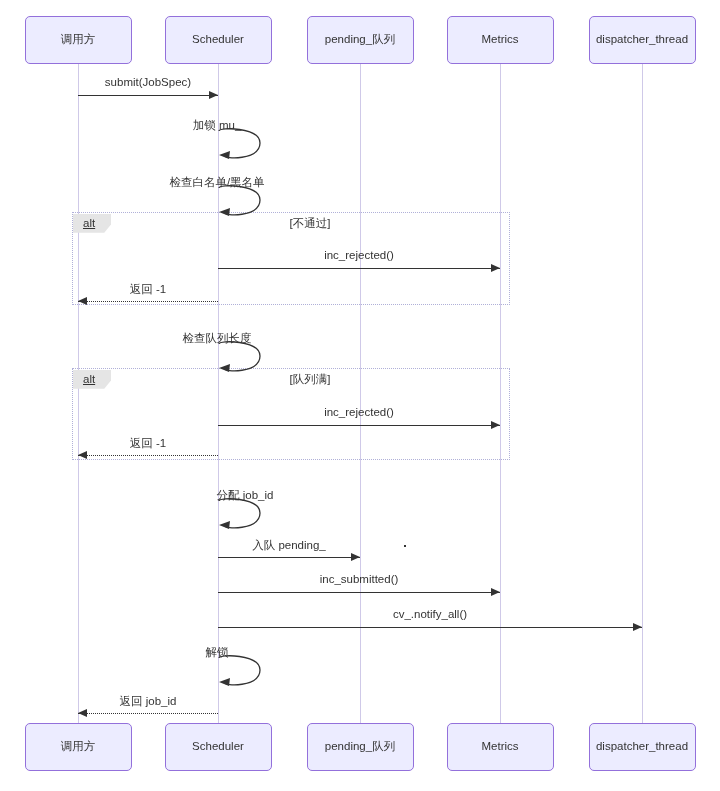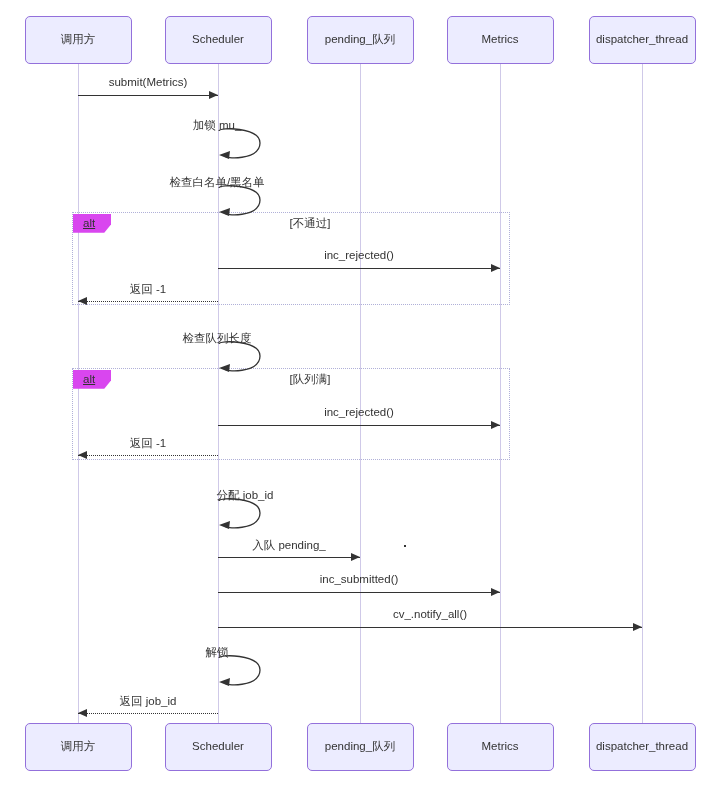--- a/index.html
+++ b/index.html
@@ -80,21 +80,21 @@
     position: absolute;
   }
   .alt-block {
     position: absolute;
     box-sizing: border-box;
     border: 1.2px dotted #B0B0D8;
     background: transparent;
   }
   .alt-tag {
     position: absolute;
-    background: #d946ef;
+    background: #e5e5e5;
     border: 0px;
     font-size: 11.5px;
     color: #333333;
     padding: 3px 16px 3px 10px;
     line-height: 1.1;
     text-decoration: underline;
   }
   .alt-cond {
     position: absolute;
     font-size: 11.5px;
@@ -149,21 +149,21 @@
       <div class="actor-label">dispatcher_thread</div>
     </div>
     <div class="alt-block" style="left: 72px; top: 212px; width: 438px; height: 93px;"></div>
     <div class="alt-tag" style="left: 73px; top: 214px; clip-path: polygon(0px 0px, 100% 0px, 100% 55%, 82% 100%, 0px 100%);">alt</div>
     <div class="alt-cond" style="left: 310px; top: 216px;">[不通过]</div>
     <div class="alt-block" style="left: 72px; top: 368px; width: 438px; height: 92px;"></div>
     <div class="alt-tag" style="left: 73px; top: 370px; clip-path: polygon(0px 0px, 100% 0px, 100% 55%, 82% 100%, 0px 100%);">alt</div>
     <div class="alt-cond" style="left: 310px; top: 372px;">[队列满]</div>
     <div class="arrow-line" style="left: 78px; top: 95px; width: 140px;"></div>
     <div class="arrow-head right" style="left: 209px; top: 91px;"></div>
-    <div class="msg-label" style="left: 148px; top: 76px;">submit(Metrics)</div>
+    <div class="msg-label" style="left: 148px; top: 76px;">submit(JobSpec)</div>
     <div class="self-loop" style="left: 218px; top: 128px; width: 48px; height: 36px;"><svg width="48" height="36" viewBox="0 0 48 36">
         <path d="M 1,3 C 1,-1 42,-1 42,15 C 42,32 6,32 6,27" fill="none" stroke="#333333" stroke-width="1.3"></path>
         <polygon points="1,27 12,23 11,31" fill="#333333"></polygon>
       </svg></div>
     <div class="msg-label" style="left: 217px; top: 118px; transform: translateX(-50%);">加锁 mu_</div>
     <div class="self-loop" style="left: 218px; top: 185px; width: 48px; height: 36px;"><svg width="48" height="36" viewBox="0 0 48 36">
         <path d="M 1,3 C 1,-1 42,-1 42,15 C 42,32 6,32 6,27" fill="none" stroke="#333333" stroke-width="1.3"></path>
         <polygon points="1,27 12,23 11,31" fill="#333333"></polygon>
       </svg></div>
     <div class="msg-label" style="left: 217px; top: 175px; transform: translateX(-50%);">检查白名单/黑名单</div>

